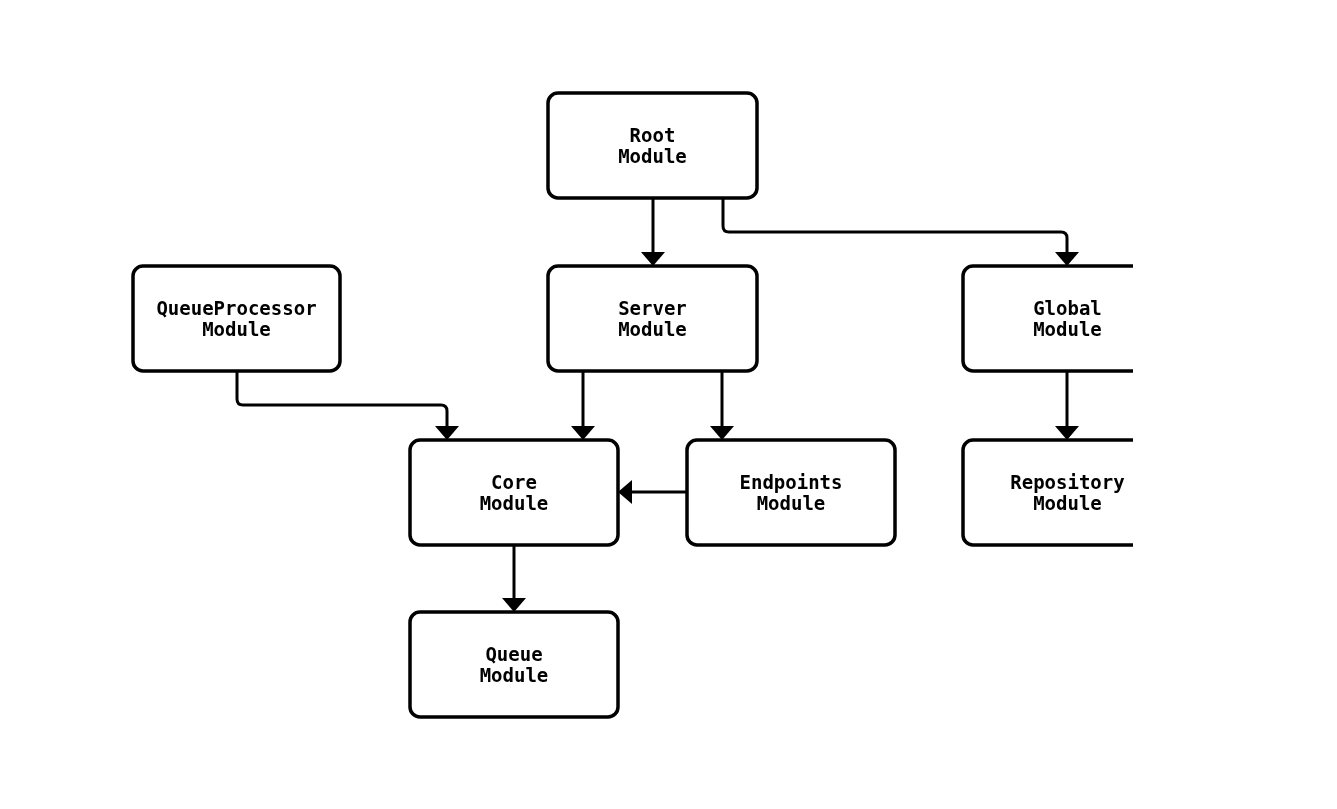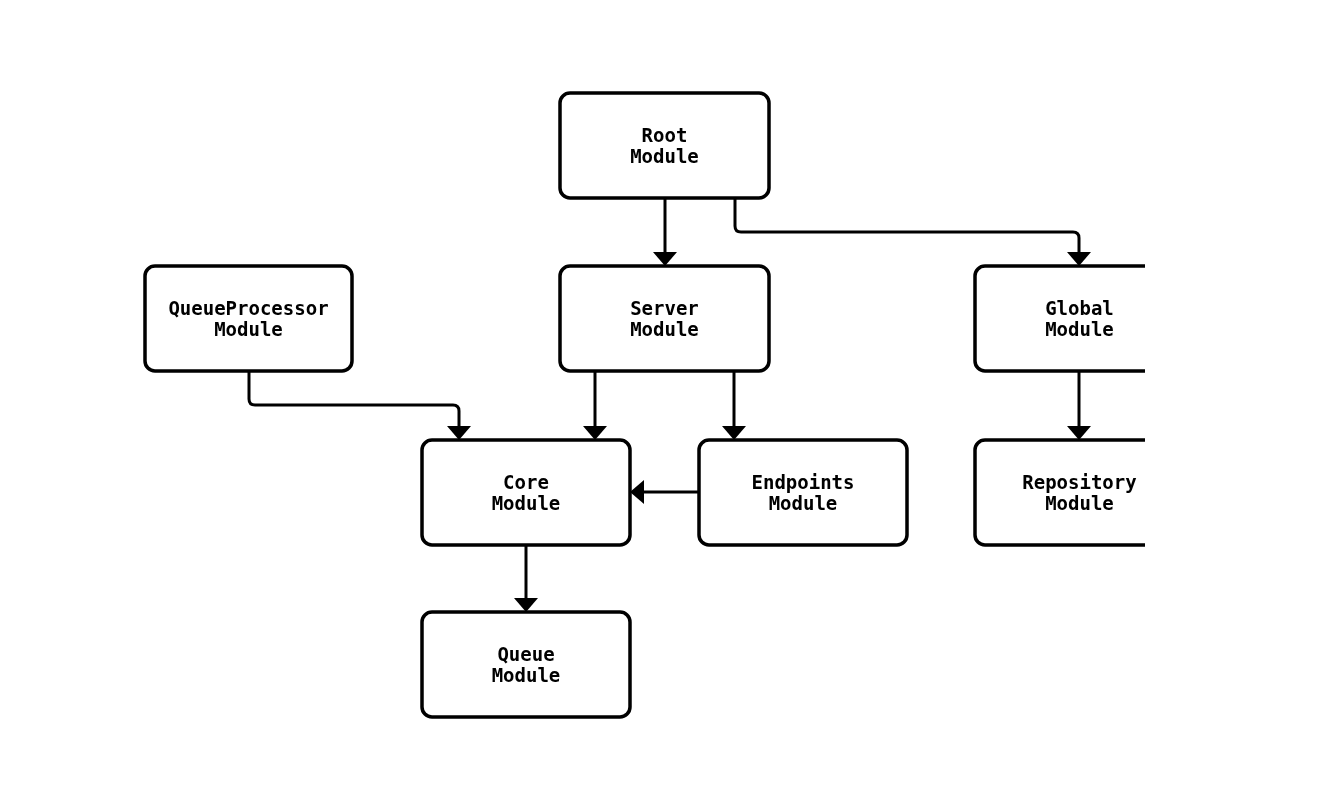--- a/index.html
+++ b/index.html
@@ -7,21 +7,20 @@
     margin: 0;
     padding: 0;
     background: #ffffff;
   }
   .canvas {
     position: relative;
     width: 1133px;
     height: 809px;
     background: #ffffff;
     overflow: hidden;
-    margin-left: 12px;
   }
   svg text {
     font-family: "DejaVu Sans Mono", "Liberation Mono", monospace;
     font-weight: bold;
   }
 </style>
 </head>
 <body>
 
 <div class="canvas">

